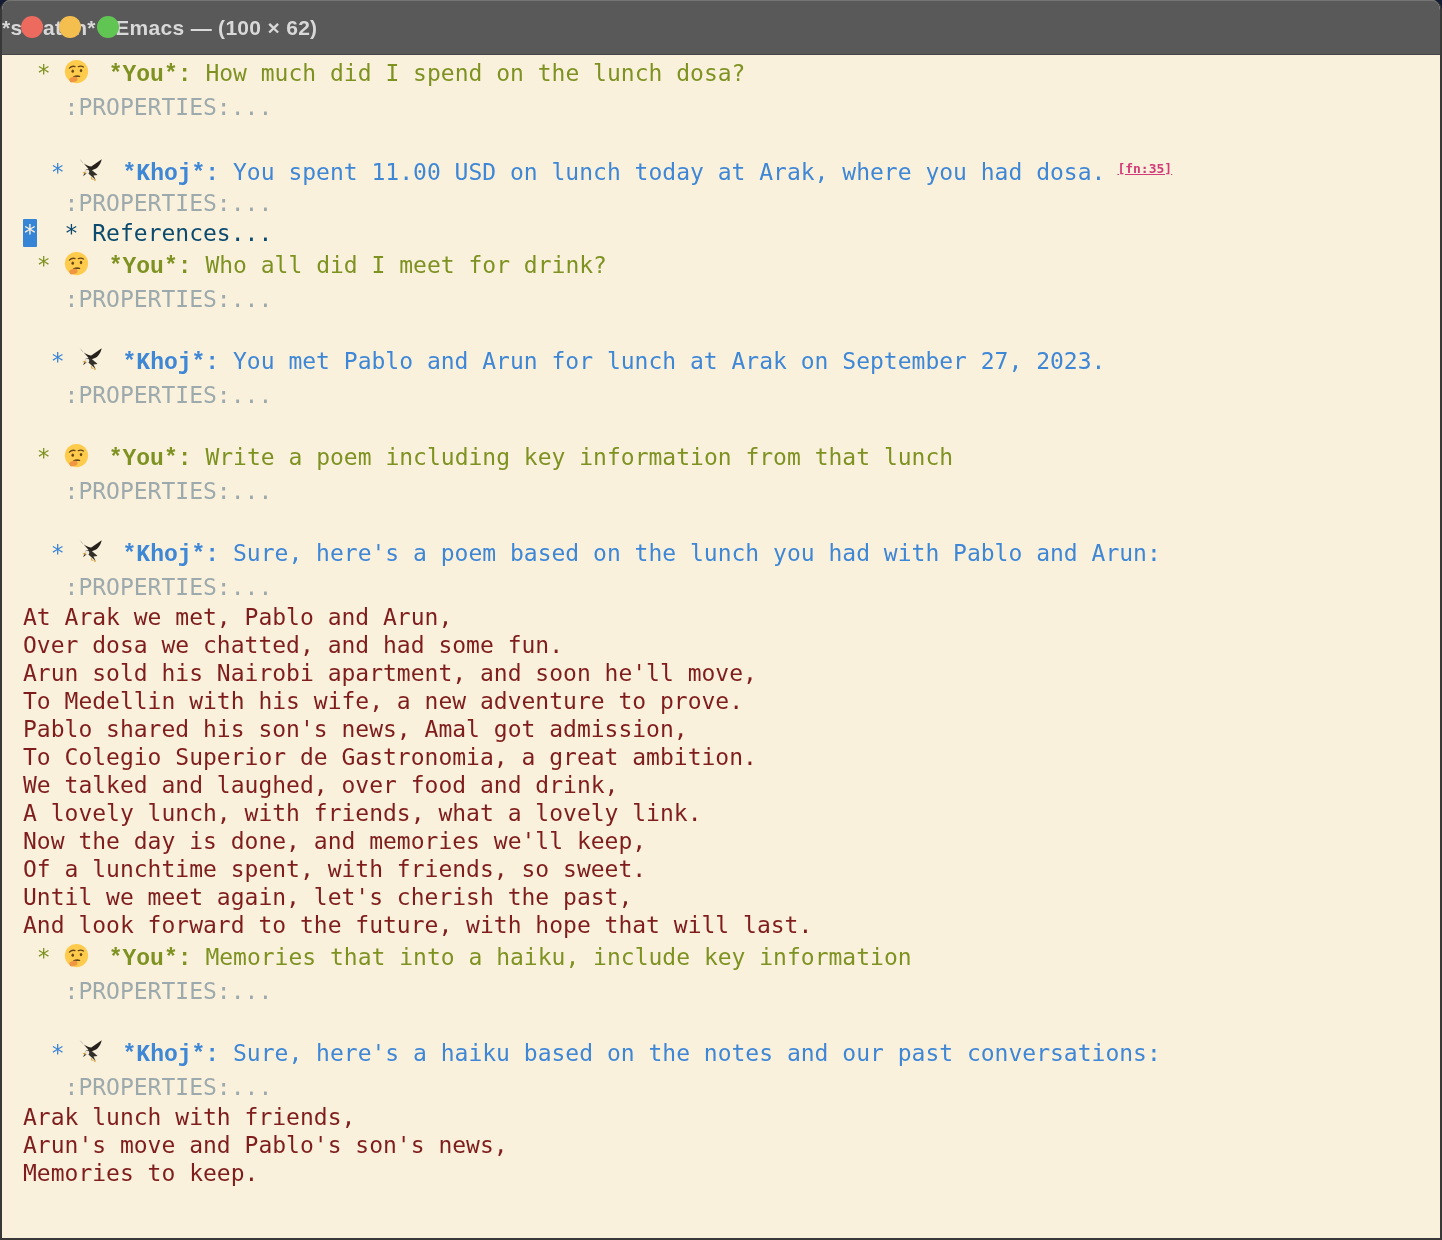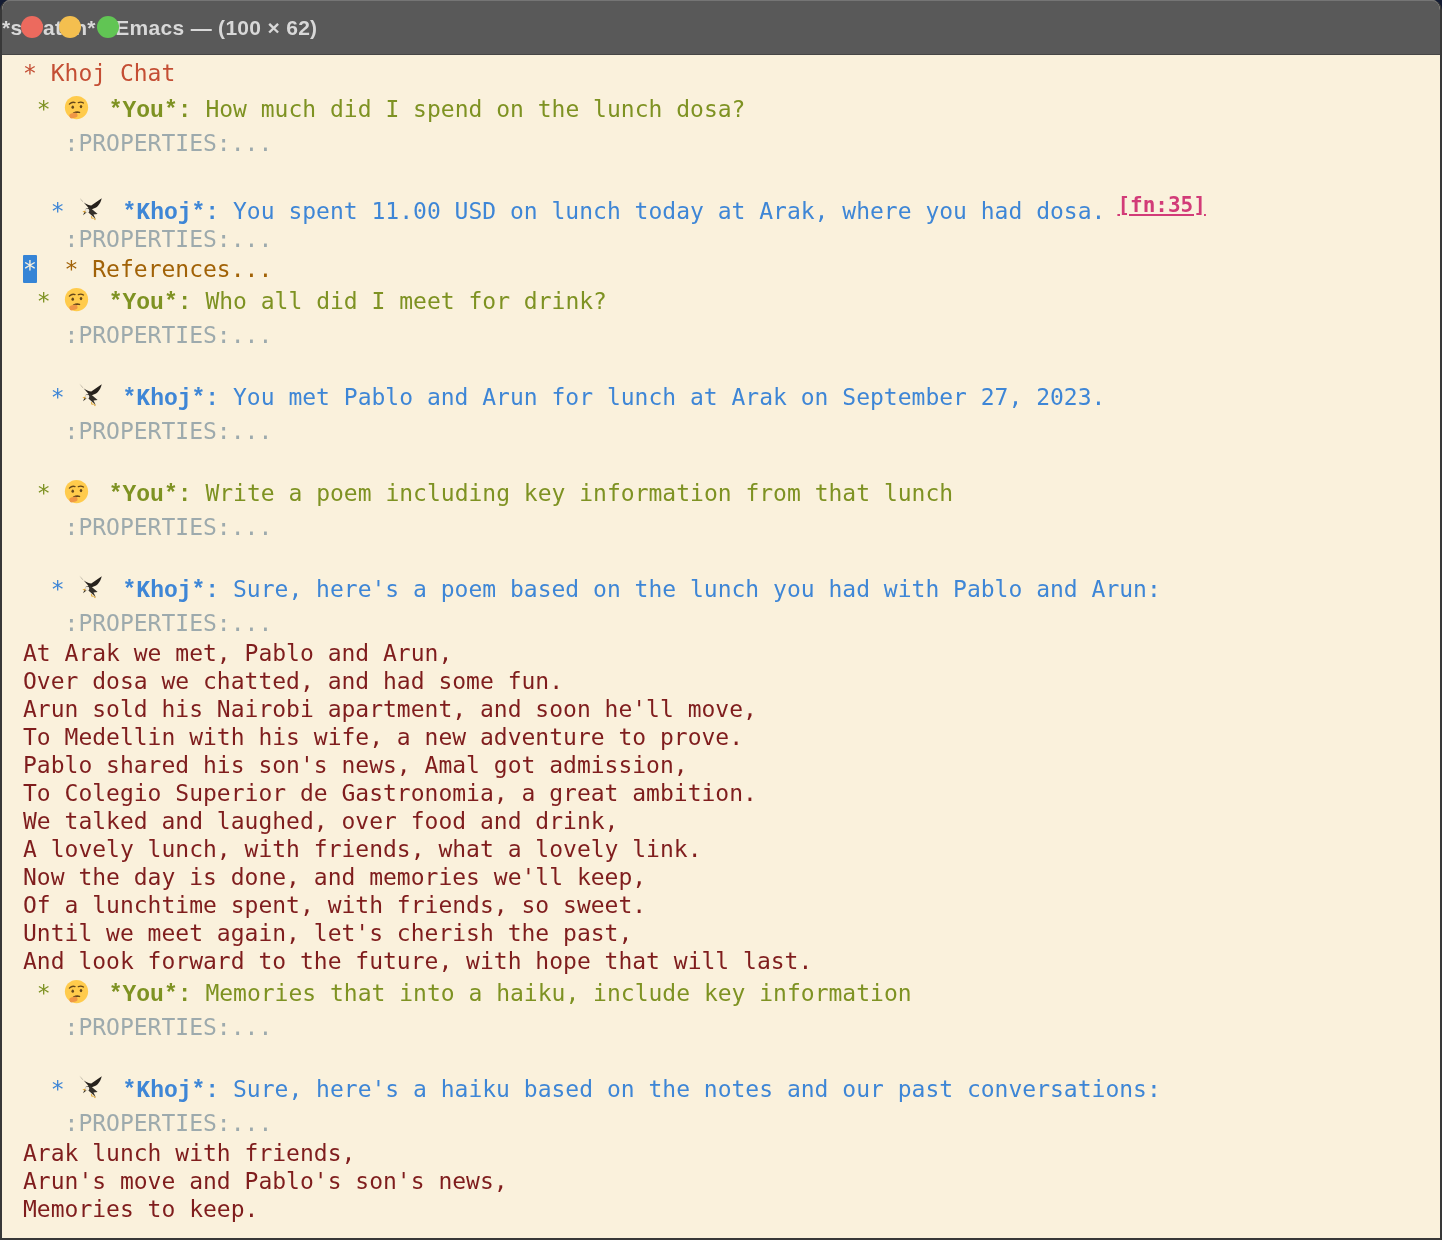--- a/index.html
+++ b/index.html
@@ -52,39 +52,39 @@
   .icon {
     display: inline-block; width: 27px; height: 27px;
     vertical-align: -4px; margin: 0 19px 0 12px;
   }
   .icon svg { width: 100%; height: 100%; display: block; }
 
   .cursor {
     display: inline-block; width: 1ch; text-align: center;
     background: #3584D6; color: #FAF1DC; border-radius: 1px;
   }
-  .refs-label { color: #a16207; margin-top: 32px; }
+  .refs-label { color: #0c4a6e; margin-top: 32px; }
   .footnote {
-    color: #D23B78; font-size: 21px; font-weight: 600;
+    color: #D23B78; font-size: 13px; font-weight: 600;
     text-decoration: underline; vertical-align: 7px; margin-left: 12px;
   }
 </style>
 </head>
 <body>
 
 <div class="window">
   <div class="titlebar">
     <div class="lights">
       <span class="light" style="background: rgb(236, 106, 94);"></span>
       <span class="light" style="background: rgb(244, 191, 79);"></span>
       <span class="light" style="background: rgb(97, 197, 84);"></span>
     </div>
     <div class="title">*scratch* - Emacs  —  (100 × 62)</div>
   </div>
-  <div class="buffer"><div class="row h-row t-heading1"><span class="txt">* Khoj Chat</span></div><div class="row h-row t-user"><span class="star">*</span><span class="icon"><svg viewBox="0 0 36 36">
+  <div class="buffer"><div class="row h-row t-user"><span class="star">*</span><span class="icon"><svg viewBox="0 0 36 36">
             <circle cx="18" cy="18" r="15.5" fill="#FFCB4C"></circle>
             <path d="M8.5 13.5 Q12 10 16 11.5" stroke="#65471B" stroke-width="1.8" fill="none" stroke-linecap="round"></path>
             <path d="M20.5 11.5 Q24 9.8 27.3 12" stroke="#65471B" stroke-width="1.8" fill="none" stroke-linecap="round"></path>
             <ellipse cx="13" cy="17.5" rx="1.7" ry="2.3" fill="#65471B"></ellipse>
             <ellipse cx="24" cy="16.8" rx="1.7" ry="2.3" fill="#65471B"></ellipse>
             <path d="M14 25.5 Q18 23.5 22 24.5" stroke="#65471B" stroke-width="2" fill="none" stroke-linecap="round"></path>
             <rect x="8.5" y="25.5" width="11" height="6.5" rx="3.2" fill="#EF9645" transform="rotate(-14 14 29)"></rect>
           </svg></span><span class="speaker">*You*:</span><span class="msg"> How much did I spend on the lunch dosa?</span></div><div class="row p-row t-props"><span class="txt">:PROPERTIES:...</span></div><div class="row b-row t-blank"></div><div class="row h-row t-khoj"><span class="star">*</span><span class="icon"><svg viewBox="0 0 36 36">
             <path d="M3 2 C8 9 13 12 19 12.5 L33 3 C31 12 25 18 17 17.5 Z" fill="#26211c"></path>
             <path d="M17 15 L27.5 24 L22 24.5 L25 30.5 L14 21 L8 25.5 L12 16.5 Z" fill="#332f29"></path>

